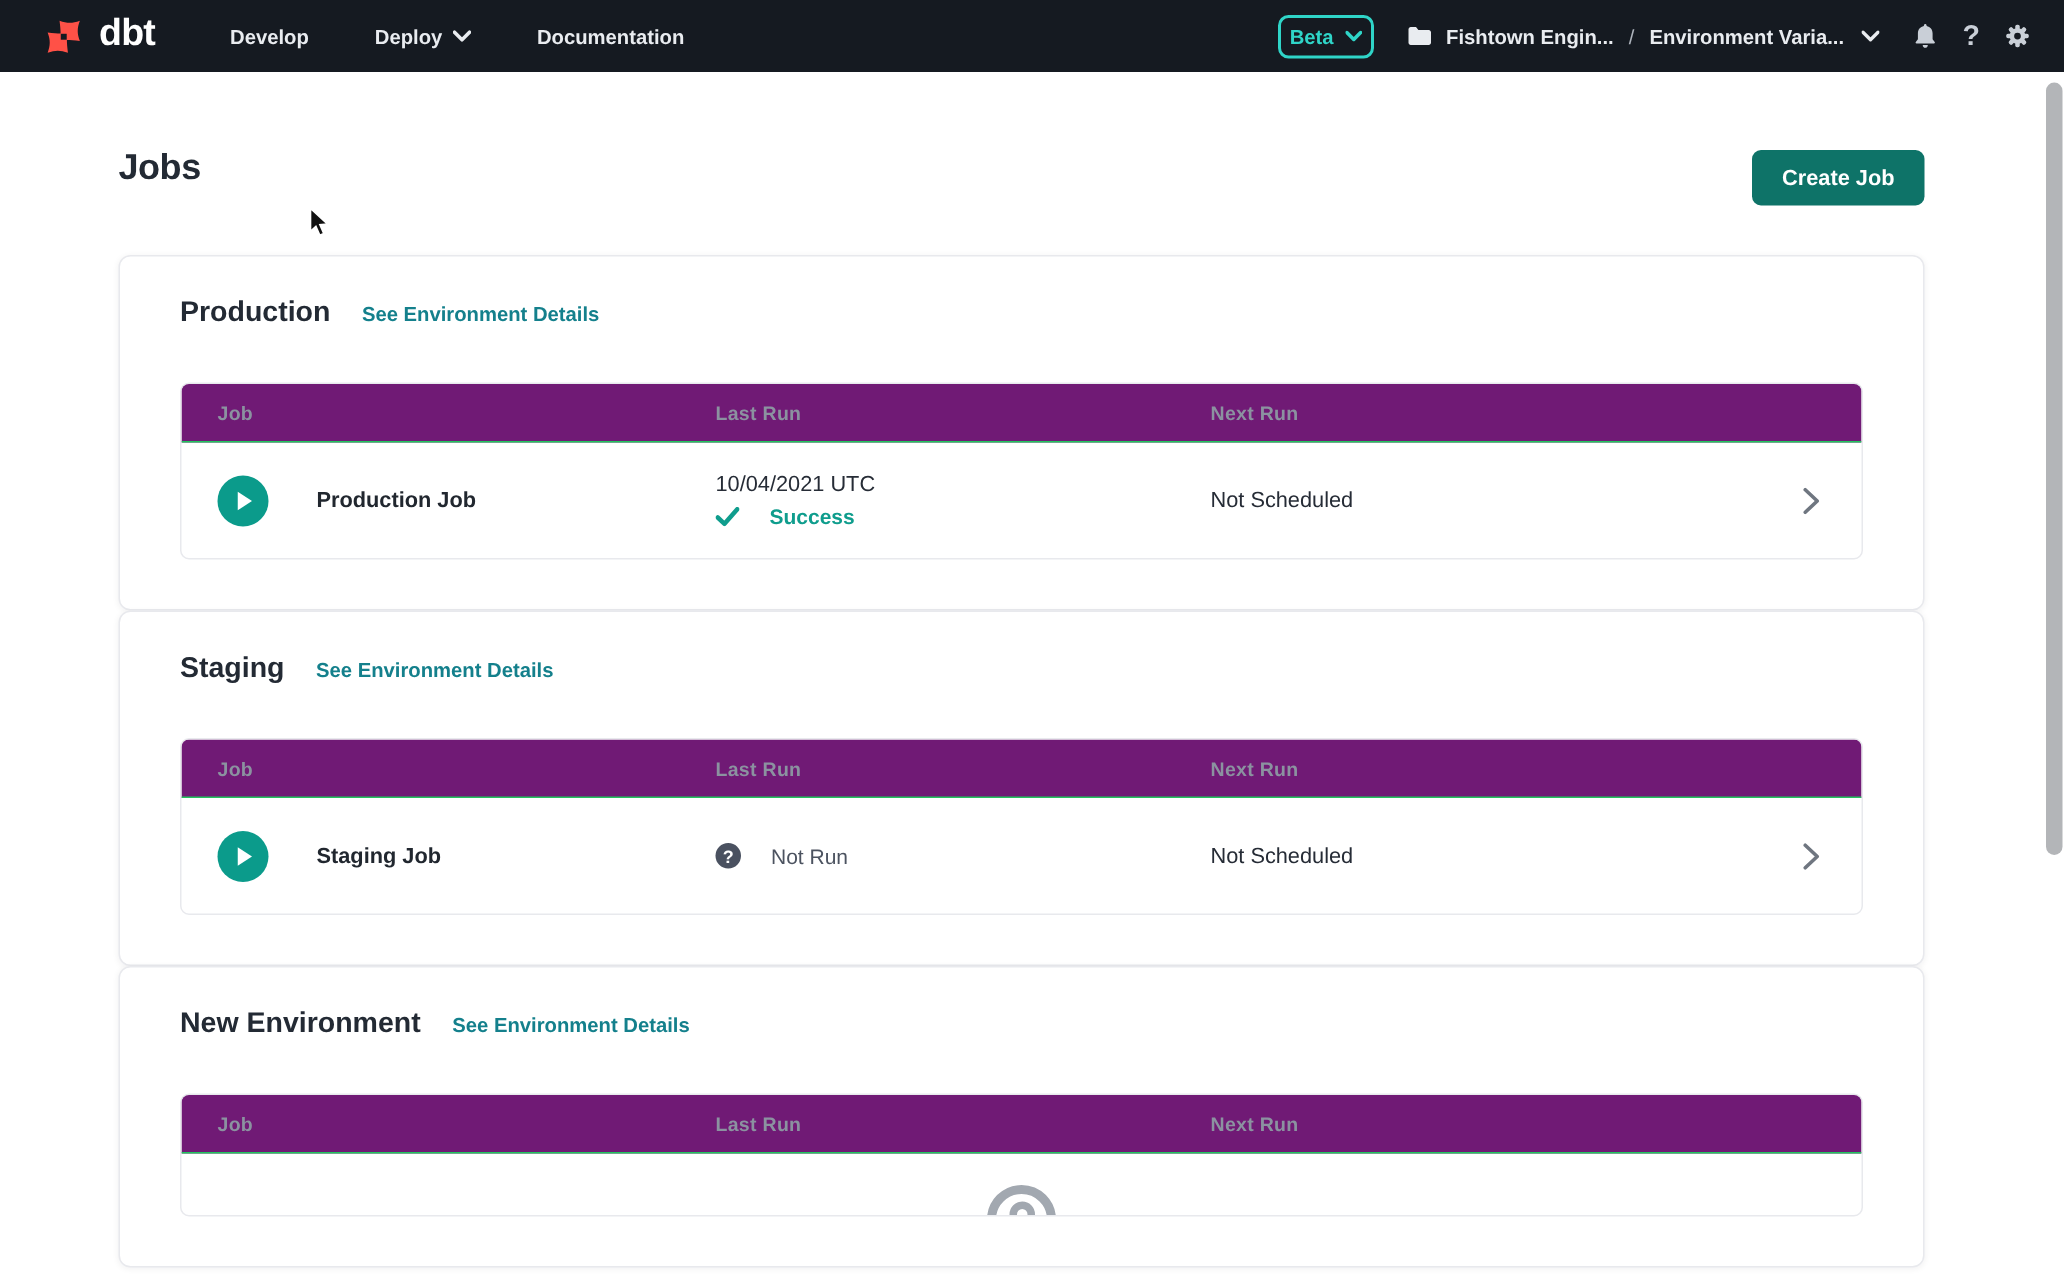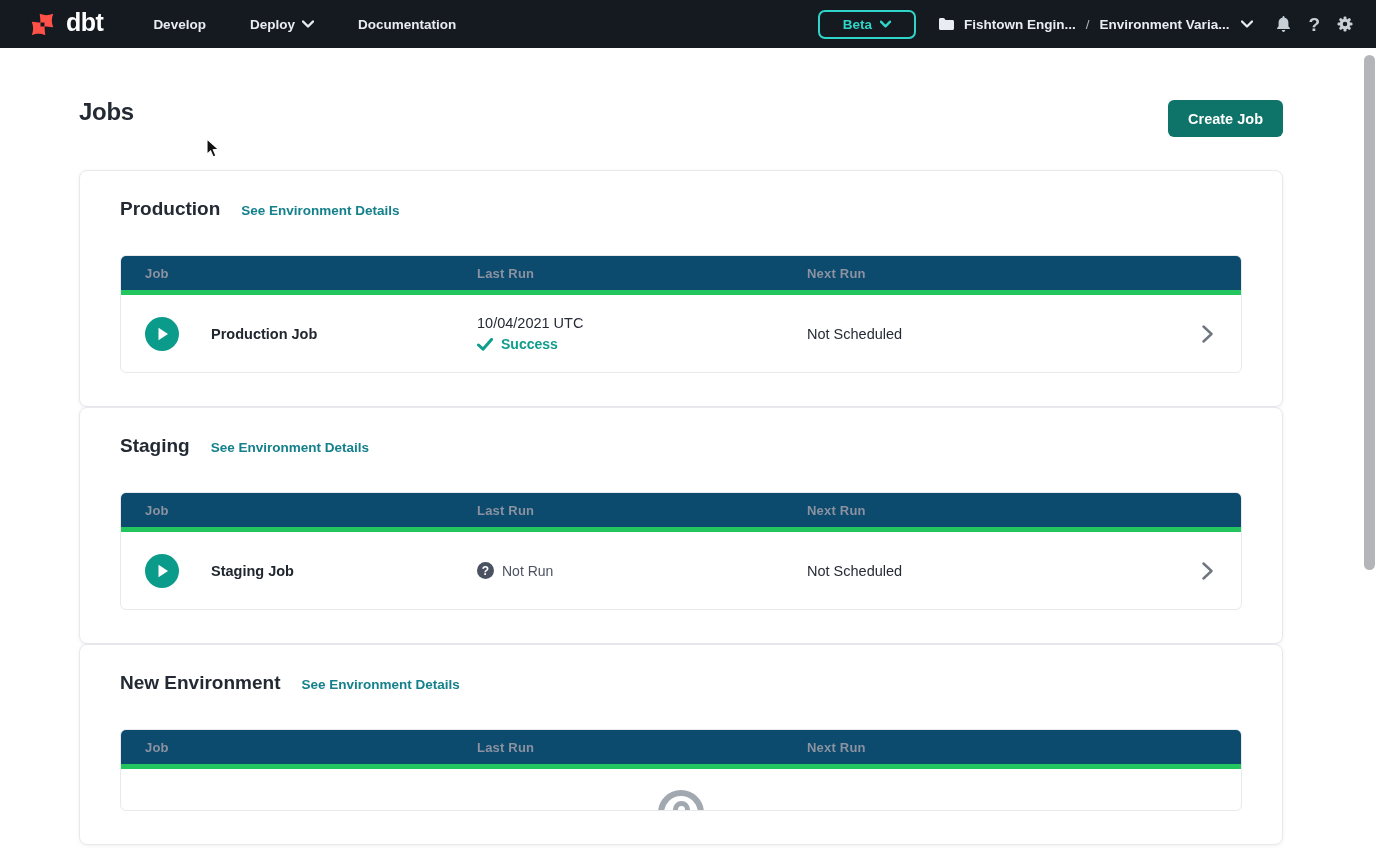--- a/index.html
+++ b/index.html
@@ -11,21 +11,21 @@
   .navbar { position:relative; height:48px; background:#151a21; display:flex;
             align-items:center; padding:0 22px 0 26px; z-index:5; }
   .brand { display:flex; align-items:center; gap:7px; cursor:pointer; }
   .brand-word { color:#fff; font-size:25px; font-weight:700; letter-spacing:-0.5px; line-height:1; padding-bottom:3px;}
   .nav-links { display:flex; align-items:flex-start; margin-left:38px; gap:20px; }
   .nav-link { color:#e9ecf0; font-size:13.5px; font-weight:700; padding:8px 12px;
               display:flex; align-items:center; gap:7px; cursor:pointer; text-decoration:none; }
   .nav-right { margin-left:auto; display:flex; align-items:center; gap:22px; }
   .beta-badge { display:flex; align-items:center; gap:8px; border:2px solid #2fd5c8;
                 border-radius:7px; background:transparent; color:#2fd5c8;
-                font-size:13.5px; font-weight:700; padding:5px 23px; cursor:pointer;
+                font-size:13.5px; font-weight:700; padding:5px 6px; cursor:pointer;
                 font-family:"Liberation Sans", sans-serif;justify-content:space-between; }
   .breadcrumb { display:flex; align-items:center; gap:9px; color:#e9ecf0;
                 font-size:13.5px; font-weight:700; cursor:pointer; }
   .crumb-sep { color:#aeb4bd; font-weight:400; padding:0 1px; }
   .nav-icons { display:flex; align-items:center; gap:16px; }
   .nav-icon { color:#c9cfd7; display:flex; align-items:center; cursor:pointer; }
   .q-glyph { font-size:19px; font-weight:800; color:#c9cfd7; line-height:1; }
 
   
   main { padding:0 0 0 79px; width:1283px; }
@@ -39,31 +39,31 @@
   .card { width:1204px; background:#fff; border:1px solid #e8e9ed; border-radius:8px;
           box-shadow:0 1px 4px rgba(20,25,35,0.06); padding:27px 40px 33px 40px;
           }
   .card-head { display:flex; align-items:baseline; gap:21px; margin-bottom:35px; }
   .env-title { font-size:19px; font-weight:700; color:#232a34; }
   .env-link { color:#14808c; font-size:13.5px; font-weight:700; text-decoration:none; cursor:pointer; }
 
   .jobs-table { border:1px solid #e8e9ed; border-radius:6px; overflow:hidden; background:#fff; }
   .thead { display:grid; grid-template-columns:332px 330px 1fr 48px;
            padding:0 28px 0 24px; height:39px; align-items:center;
-           border-bottom:5px solid #22c55e; background:#0c4a6e; }
+           border-bottom:1px solid #22c55e; background:#701a75; }
   .th { color:#8b92a0; font-size:13px; font-weight:700; letter-spacing:0.2px; }
   .trow { display:grid; grid-template-columns:332px 330px 1fr 48px;
           padding:0 28px 0 24px; height:77px; align-items:center; cursor:pointer; }
   .job-cell { display:flex; align-items:center; gap:32px; }
   .play-btn { width:34px; height:34px; border-radius:50%; background:#0b9b8b; border:none;
               display:flex; align-items:center; justify-content:center; cursor:pointer; flex:none; }
   .job-name { font-size:14.5px; font-weight:700; color:#21272f; }
   .lastrun-cell { display:flex; flex-direction:column; gap:5px; }
   .lr-line1 { font-size:14.5px; color:#262c36; }
-  .status-line { display:flex; align-items:center; gap:8px; }
+  .status-line { display:flex; align-items:center; gap:20px; }
   .status-success { color:#0f9d8d; font-size:14px; font-weight:600; }
   .status-notrun { color:#4c5360; font-size:14px; font-weight:400; }
   .q-circle { width:17px; height:17px; border-radius:50%; background:#4a5160; color:#fff;
               font-size:12px; font-weight:700; display:flex; align-items:center;
               justify-content:center; line-height:1; flex:none; }
   .nextrun-cell { font-size:14.5px; color:#262c36; }
   .chev-cell { display:flex; justify-content:flex-end; align-items:center; }
 
   .empty-body { position:relative; height:41px; display:flex; justify-content:center; }
   .empty-icon { position:absolute; top:21px; width:46px; height:46px; border-radius:50%;

